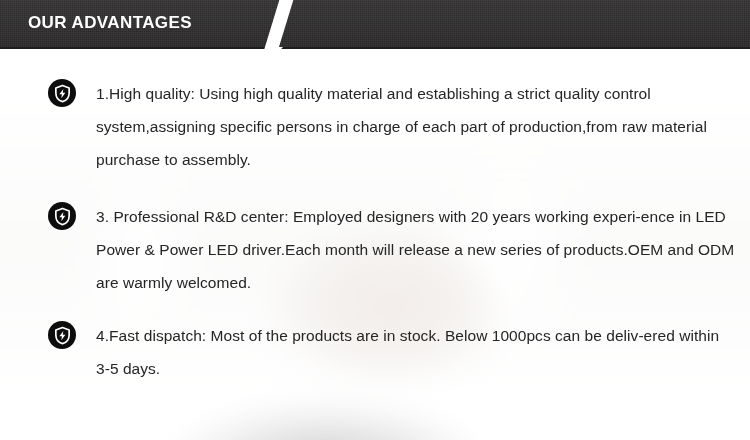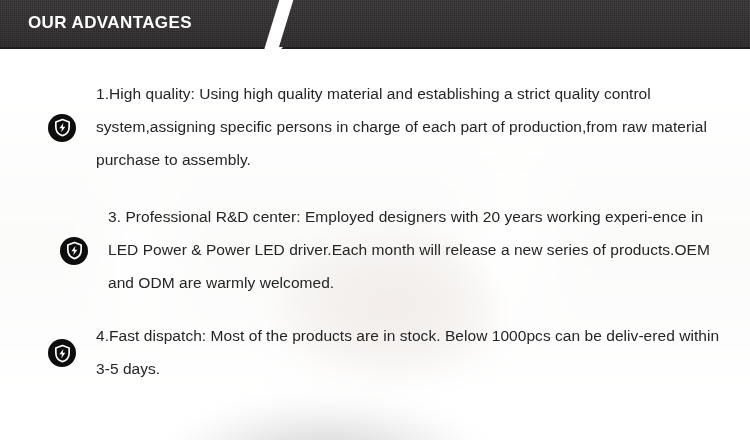--- a/index.html
+++ b/index.html
@@ -151,21 +151,21 @@
     position: absolute;
     top: 47px;
     left: 0;
     width: 750px;
     z-index: 3;
     padding-top: 30px;
     box-sizing: border-box;
   }
   .item {
     display: flex;
-    align-items: center;
+    align-items: flex-start;
     padding: 0 14px 0 48px;
     margin-bottom: 24px;
   }
   .item:last-child { margin-bottom: 0; }
 
   .icon-wrap {
     flex: 0 0 auto;
     width: 28px;
     height: 28px;
     margin-top: 2px;
@@ -186,21 +186,21 @@
     flex: 1 1 auto;
     color: #252525;
     font-size: 15.5px;
     line-height: 33px;
     letter-spacing: 0.05px;
   }
 
   
   .item-1 { margin-top: 0; }
   .item-2 { margin-top: 8px; margin-bottom: 22px; }
-  .item-3 { margin-bottom: 20px; margin-left: 12px; }
+  .item-3 { margin-bottom: 20px; }
   .item-4 { margin-top: 6px; }
 </style>
 </head>
 <body>
 
 <div class="page">
 
   <div class="bg-photo">
     <div class="layer bg-base"></div>
     <div class="layer bg-shapes"></div>

